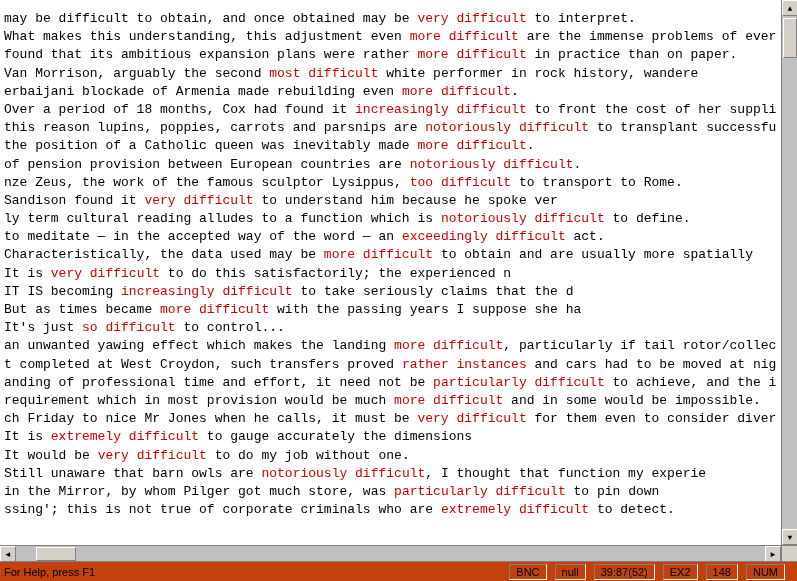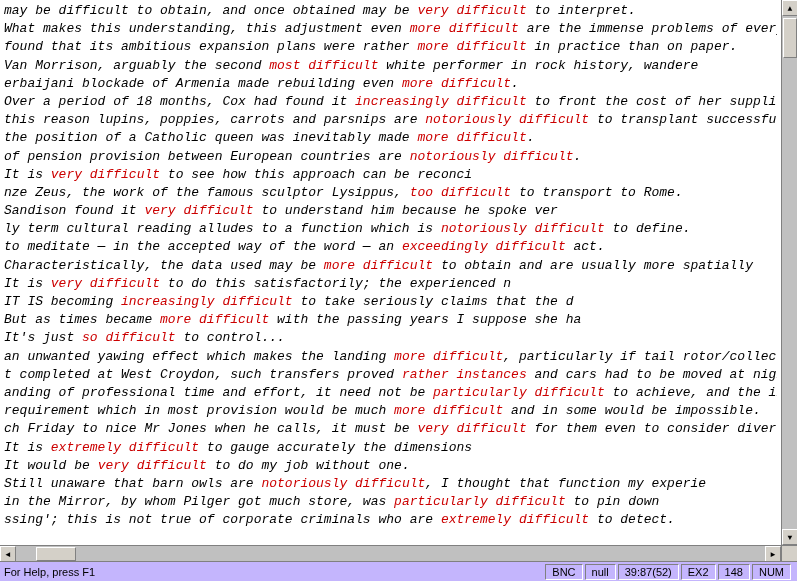--- a/index.html
+++ b/index.html
@@ -23,25 +23,24 @@
       flex: 1;
       display: flex;
       background: #ffffff;
       overflow: hidden;
       position: relative;
     }
 
     .text-area {
       flex: 1;
       overflow: hidden;
-      padding: 2px 4px;
+      padding: 10px 4px;
       line-height: 1.4;
       color: #000000;
       position: relative;
-      font-style: italic;
     }
 
     .text-line {
       white-space: nowrap;
       overflow: hidden;
     }
 
     .highlight-red {
       color: #cc0000;
       font-weight: normal;
@@ -111,34 +110,34 @@
       background: #d4d0c8;
       border: 1px solid;
       border-color: #ffffff #808080 #808080 #ffffff;
       position: absolute;
       left: 20px;
       top: 1px;
     }
 
     .status-bar {
       height: 20px;
-      background: #c4b5fd;
+      background: #c2410c;
       border-top: 1px solid #808080;
       display: flex;
       align-items: center;
       padding: 0 4px;
       font-family: Arial, sans-serif;
       font-size: 11px;
     }
 
     .status-segment {
       padding: 1px 6px;
       border: 1px solid;
       border-color: #808080 #ffffff #ffffff #808080;
-      margin-right: 2px;
+      margin-right: 8px;
       white-space: nowrap;
     }
 
     .status-help {
       flex: 1;
       padding-right: 8px;
     }
 
     .corner-box {
       width: 16px;
@@ -155,21 +154,20 @@
   <div class="text-area" id="text-area">
   <div class="text-line"><span>may be difficult to obtain, and once obtained may be </span><span class="highlight-red">very difficult</span><span> to interpret.</span></div>
       <div class="text-line"><span>What makes this understanding, this adjustment even </span><span class="highlight-red">more difficult</span><span> are the immense problems of everyday</span></div>
       <div class="text-line"><span> found that its ambitious expansion plans were rather </span><span class="highlight-red">more difficult</span><span> in practice than on paper.</span></div>
       <div class="text-line"><span>            Van Morrison, arguably the second </span><span class="highlight-red">most difficult</span><span> white performer in rock history, wandere</span></div>
       <div class="text-line"><span>erbaijani blockade of Armenia made rebuilding even </span><span class="highlight-red">more difficult</span><span>.</span></div>
       <div class="text-line"><span>        Over a period of 18 months, Cox had found it </span><span class="highlight-red">increasingly difficult</span><span> to front the cost of her supplies.</span></div>
       <div class="text-line"><span>this reason lupins, poppies, carrots and parsnips are </span><span class="highlight-red">notoriously difficult</span><span> to transplant successfully.</span></div>
       <div class="text-line"><span>the position of a Catholic queen was inevitably made </span><span class="highlight-red">more difficult</span><span>.</span></div>
       <div class="text-line"><span>of pension provision between European countries are </span><span class="highlight-red">notoriously difficult</span><span>.</span></div>
-      <div class="text-line"><span>                It is </span><span class="highlight-red">very difficult</span><span> to see how this approach can be reconci</span></div>
       <div class="text-line"><span>nze Zeus, the work of the famous sculptor Lysippus,  </span><span class="highlight-red">too difficult</span><span> to transport to Rome.</span></div>
       <div class="text-line"><span>                Sandison found it </span><span class="highlight-red">very difficult</span><span> to understand him because he spoke ver</span></div>
       <div class="text-line"><span>ly term cultural reading alludes to a function which is </span><span class="highlight-red">notoriously difficult</span><span> to define.</span></div>
       <div class="text-line"><span>to meditate — in the accepted way of the word — an </span><span class="highlight-red">exceedingly difficult</span><span> act.</span></div>
       <div class="text-line"><span>    Characteristically, the data used may be </span><span class="highlight-red">more difficult</span><span> to obtain and are usually more spatially</span></div>
       <div class="text-line"><span>                It is </span><span class="highlight-red">very difficult</span><span> to do this satisfactorily; the experienced n</span></div>
       <div class="text-line"><span>            IT IS becoming </span><span class="highlight-red">increasingly difficult</span><span> to take seriously claims that the d</span></div>
       <div class="text-line"><span>            But as times became </span><span class="highlight-red">more difficult</span><span> with the passing years I suppose she ha</span></div>
       <div class="text-line"><span>                    It's just </span><span class="highlight-red">so difficult</span><span> to control...</span></div>
       <div class="text-line"><span> an unwanted yawing effect which makes the landing </span><span class="highlight-red">more difficult</span><span>, particularly if tail rotor/collective pitch m</span></div>

